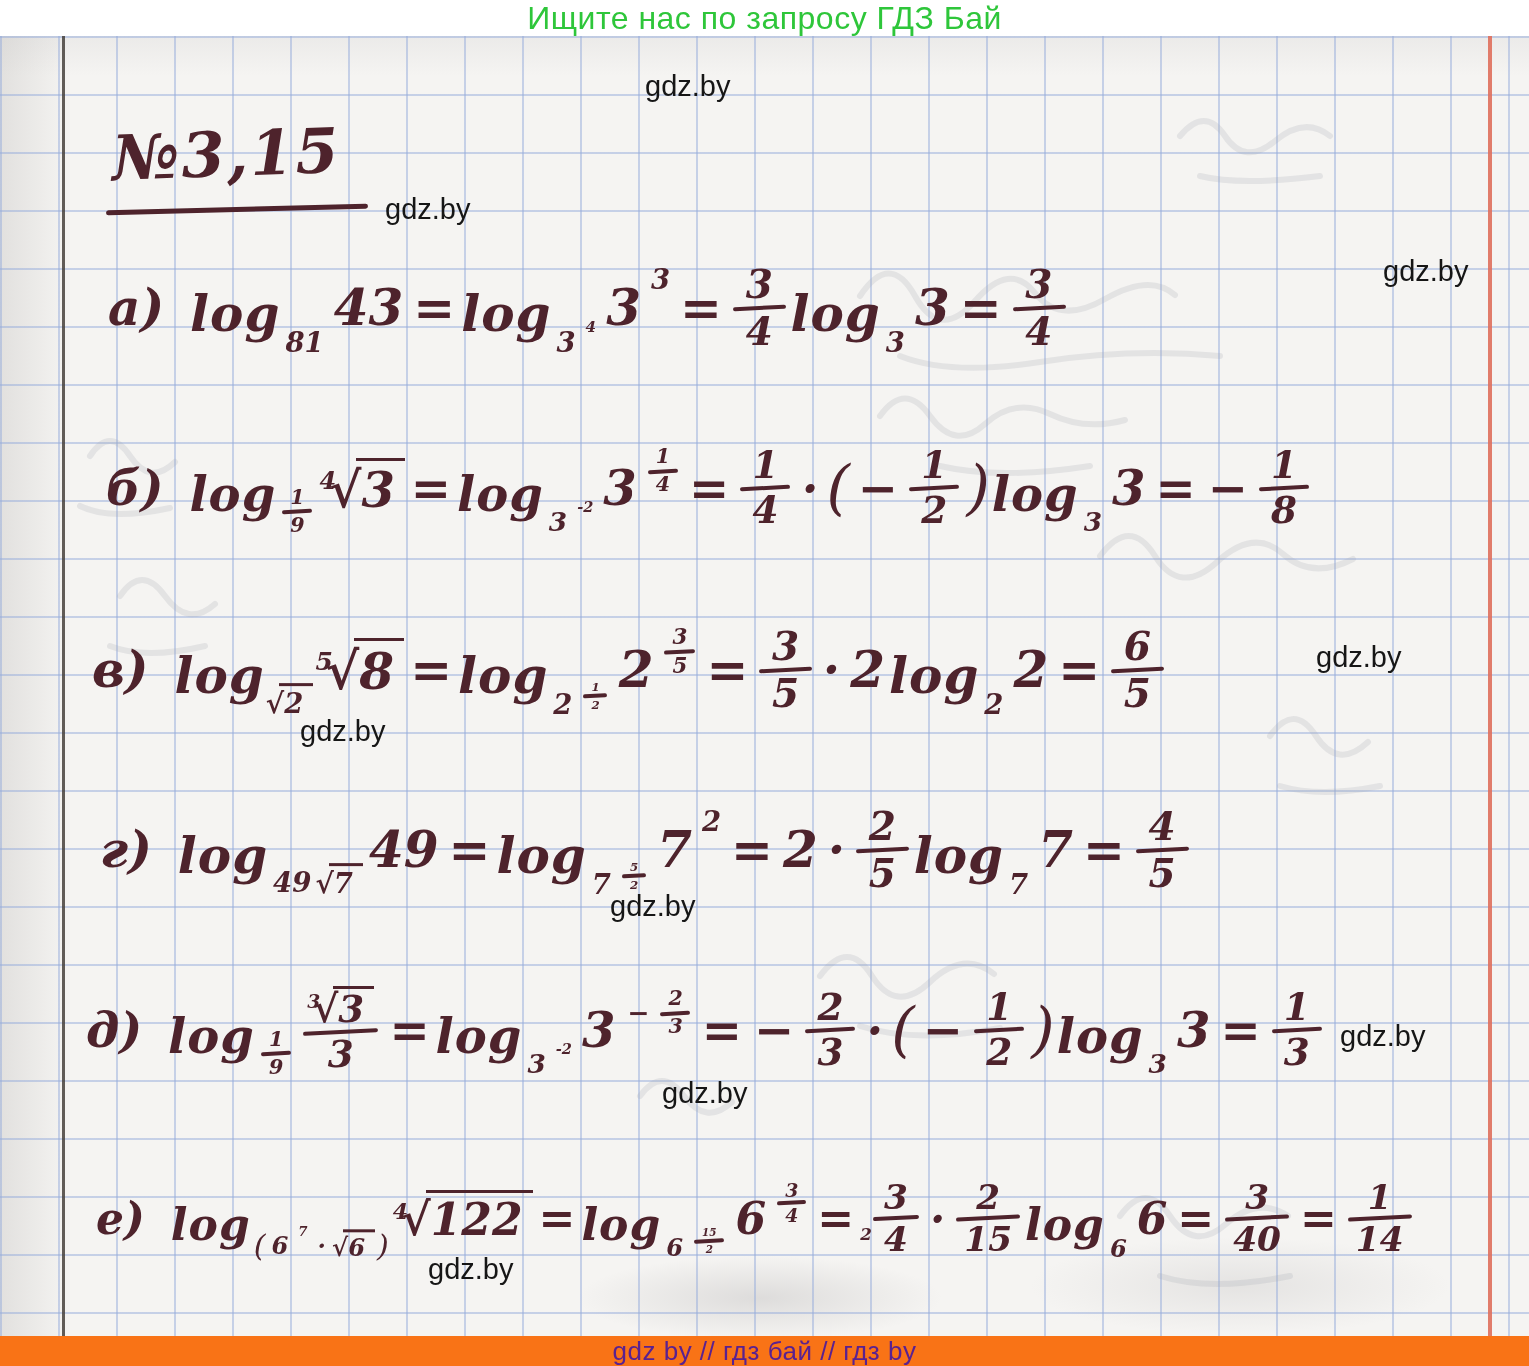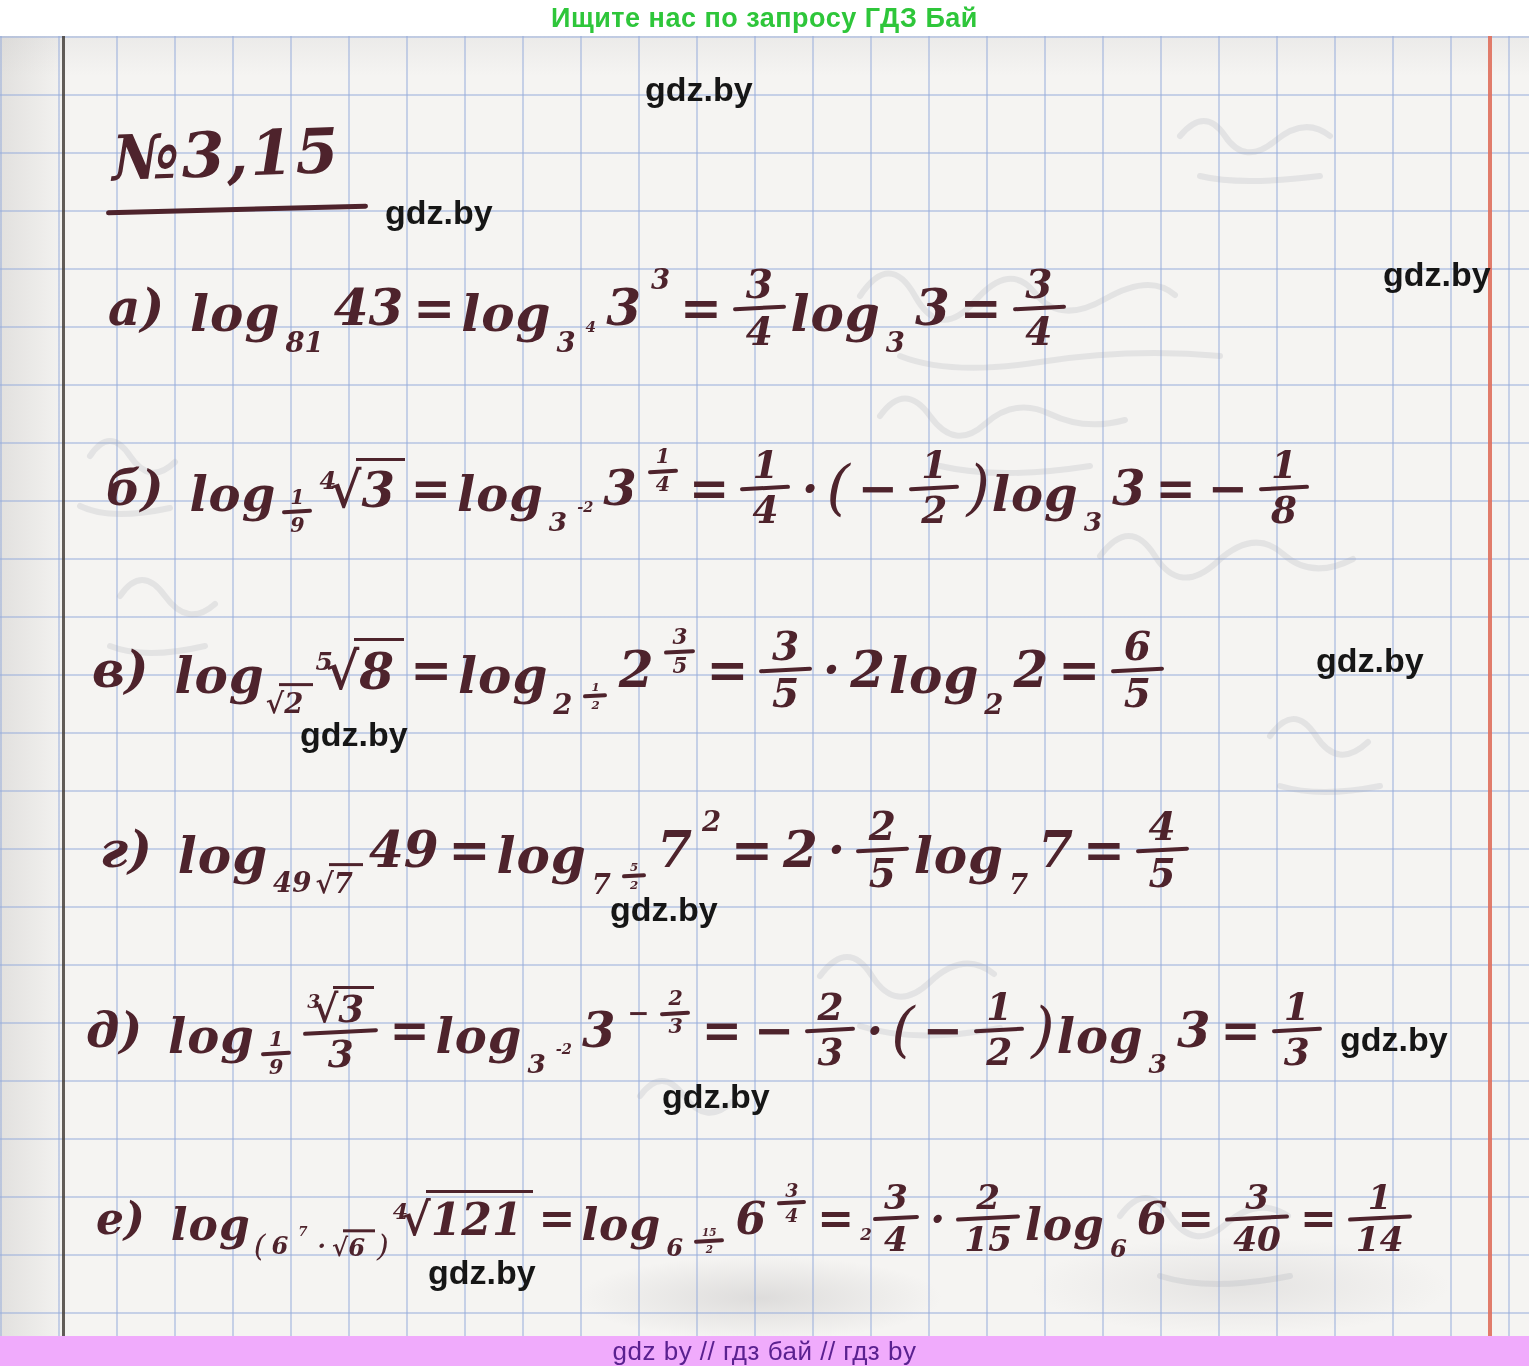--- a/index.html
+++ b/index.html
@@ -12,48 +12,48 @@
     --wm:#161616;
   }
   *{box-sizing:border-box;margin:0;padding:0;}
   html,body{width:1529px;background:#ffffff;}
   body{font-family:"Liberation Sans",sans-serif;position:relative;height:1366px;overflow:hidden;}
 
   .page{position:absolute;inset:0;background:#ffffff;}
 
   .top-banner{position:absolute;top:0;left:0;width:1529px;height:36px;background:#ffffff;
     display:flex;align-items:center;justify-content:center;}
-  .top-banner .promo{color:var(--green);font-size:27px;font-weight:700;letter-spacing:.5px;}
+  .top-banner .promo{color:var(--green);font-size:32px;font-weight:400;letter-spacing:.5px;}
 
   .paper{position:absolute;top:36px;left:0;width:1529px;height:1300px;
     background-color:var(--paper);
     background-image:
       repeating-linear-gradient(to bottom, var(--grid) 0 2px, transparent 2px 58px),
       repeating-linear-gradient(to right,  var(--grid) 0 2px, transparent 2px 58px),
       radial-gradient(260px 60px at 760px 1262px, rgba(160,158,160,.28), rgba(160,158,160,0) 70%),
       radial-gradient(300px 70px at 1240px 1250px, rgba(170,168,170,.22), rgba(170,168,170,0) 70%),
       linear-gradient(to right, rgba(190,188,186,.35) 0px, rgba(255,255,255,0) 70px),
       linear-gradient(to bottom, rgba(205,205,205,.25) 0px, rgba(255,255,255,0) 40px);
   }
 
   .left-line{position:absolute;top:36px;left:62px;width:3px;height:1300px;background:#45413c;opacity:.85;}
   .right-line{position:absolute;top:36px;left:1488px;width:4px;height:1300px;background:var(--redline);opacity:.9;}
 
-  .bottom-banner{position:absolute;top:1336px;left:0;width:1529px;height:30px;background:#f0abfc;
+  .bottom-banner{position:absolute;top:1336px;left:0;width:1529px;height:30px;background:#f97316;
     display:flex;align-items:flex-start;justify-content:center;}
   .bottom-banner .footer-text{color:var(--purple);font-size:26px;font-weight:500;letter-spacing:.5px;line-height:30px;}
 
   
   .hw{font-family:"DejaVu Serif",serif;font-style:italic;color:var(--ink);font-weight:600;}
 
   .title{position:absolute;left:112px;top:118px;font-size:62px;transform:rotate(-2deg);letter-spacing:2px;}
   .title-underline{position:absolute;left:106px;top:207px;width:262px;height:5px;background:var(--ink);
     border-radius:3px;transform:rotate(-1.5deg);}
 
-  .wm{position:absolute;color:var(--wm);font-size:34px;font-family:"Liberation Sans",sans-serif;font-weight:700;}
+  .wm{position:absolute;color:var(--wm);font-size:29px;font-family:"Liberation Sans",sans-serif;font-weight:400;}
 
   .eq-row{position:absolute;display:flex;align-items:center;white-space:nowrap;}
   .eq-row .row-label{margin-right:26px;}
   .tok{display:inline-flex;align-items:center;}
   .tok-text{padding:0 4px;}
   .tok-op{padding:0 6px;}
 
   .frac{display:inline-flex;flex-direction:column;align-items:center;line-height:1;padding:0 5px;vertical-align:middle;}
   .frac > .fn,.frac > .fd{font-size:.78em;line-height:1.05;padding:1px 4px;display:inline-flex;align-items:center;}
   .frac > .fbar{align-self:stretch;height:4px;background:var(--ink);border-radius:2px;transform:rotate(-3deg);min-width:1.05em;}
@@ -546,21 +546,21 @@
                 </span>
               </span>
               <span class="paren">)</span>
             </span>
           </span>
         </span>
         <span class="root">
           <span class="ridx">4</span>
           <span class="rsign">√</span>
           <span class="rbody">
-            <span class="tok tok-text">121</span>
+            <span class="tok tok-text">122</span>
           </span>
         </span>
         <span class="tok tok-op">=</span>
         <span class="log">
           <span class="logw">log</span>
           <span class="logb">
             <span class="sups">
               <span class="tok tok-text">6</span>
               <span class="sup">
                 <span class="frac">

